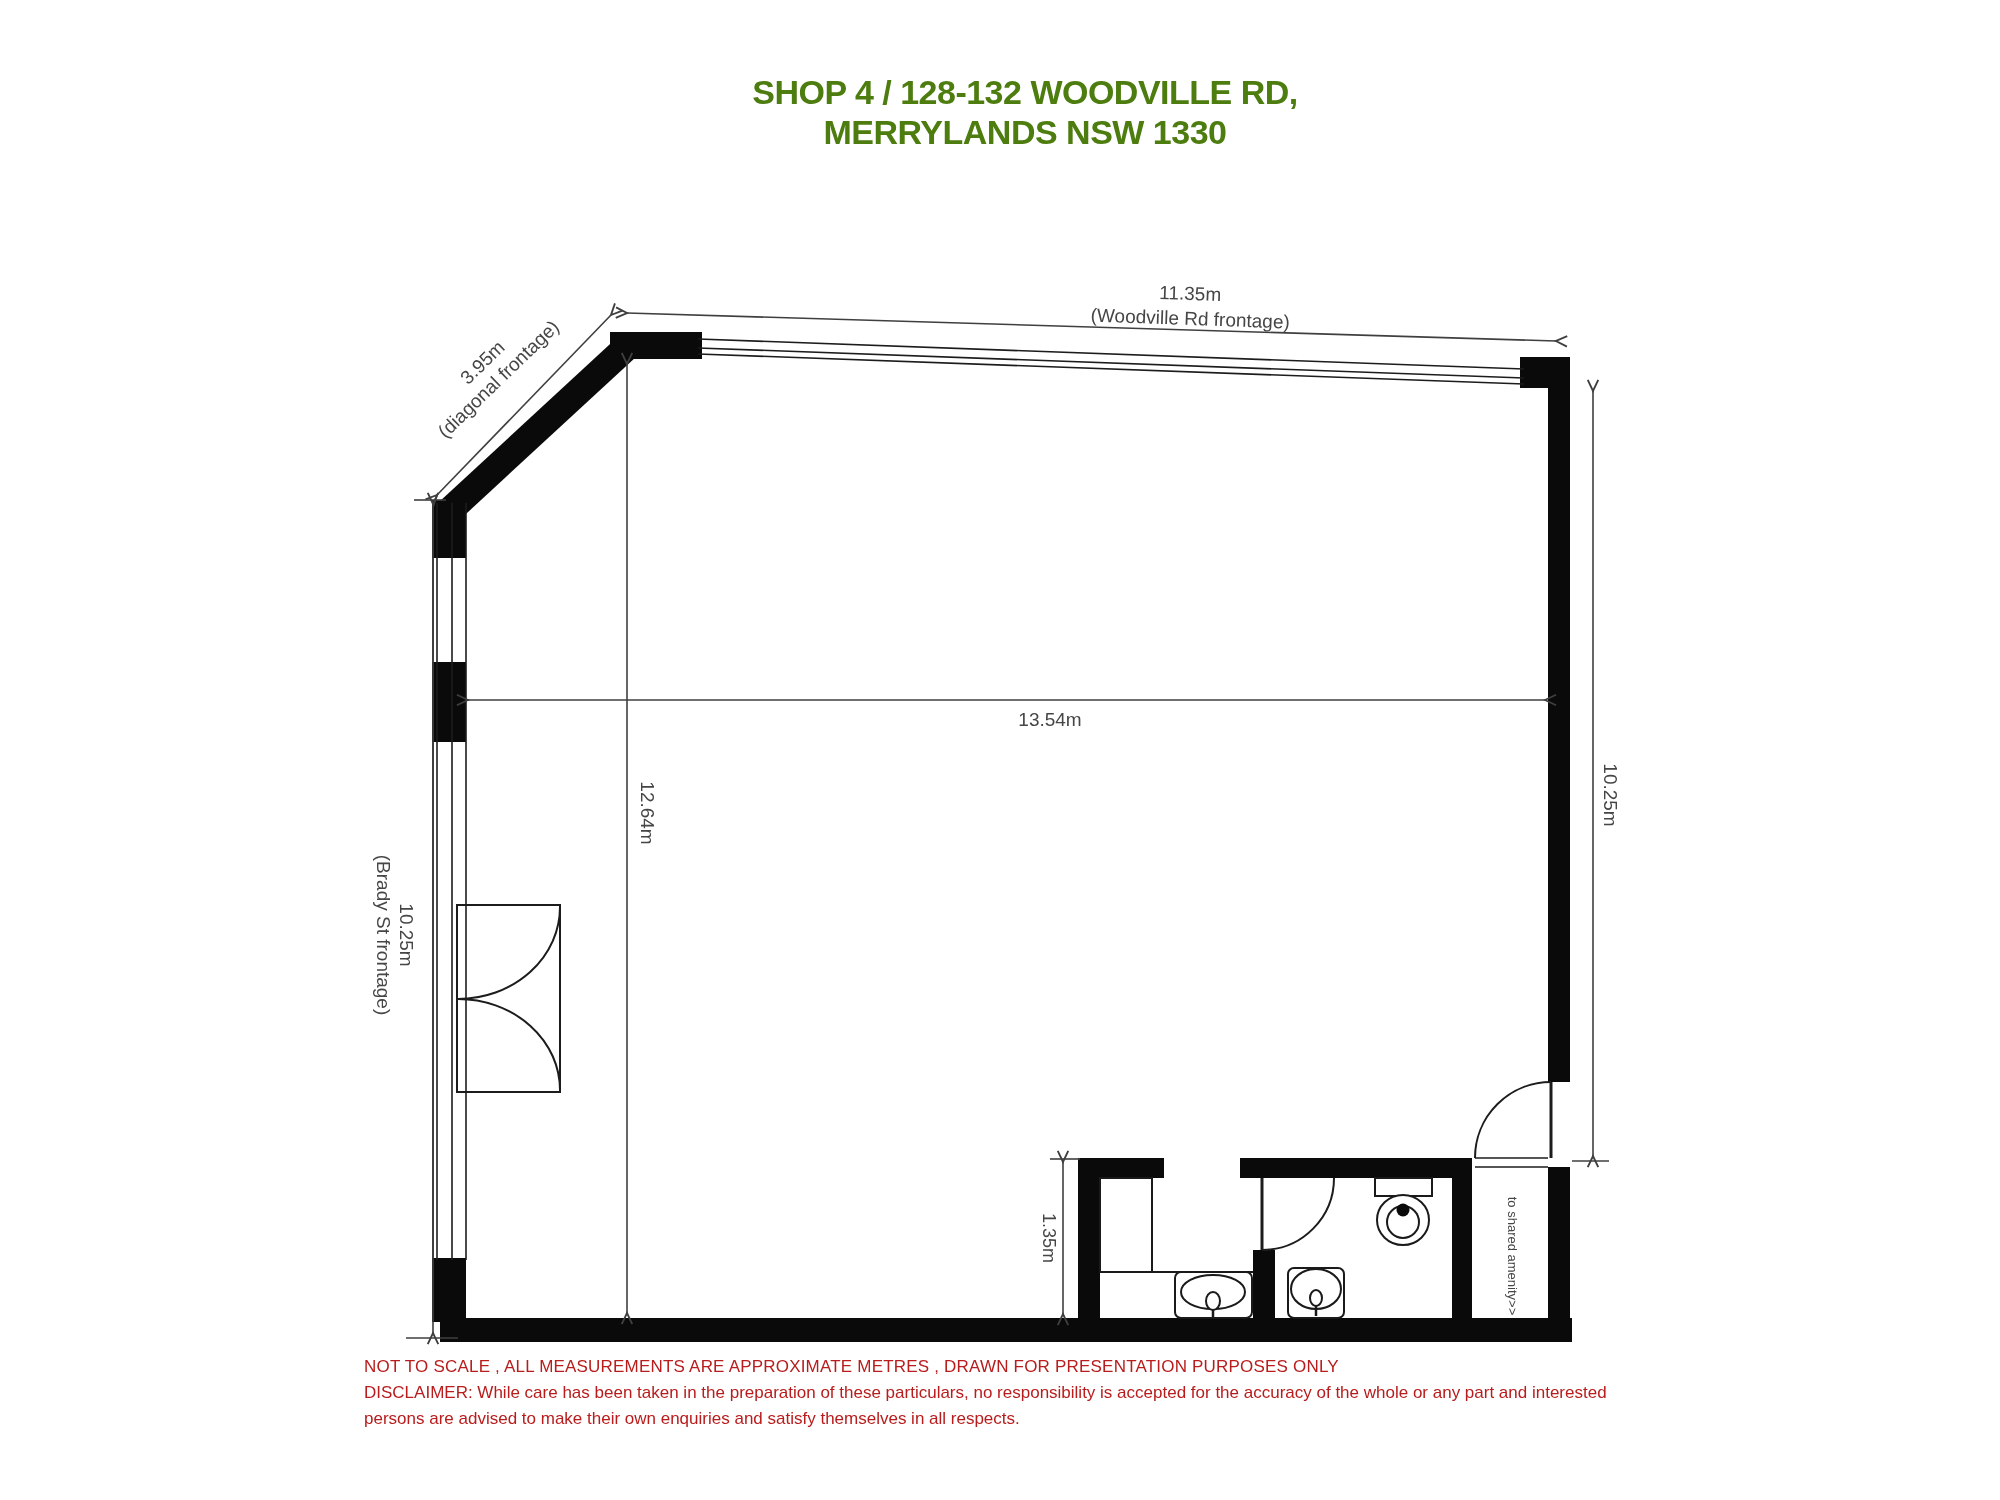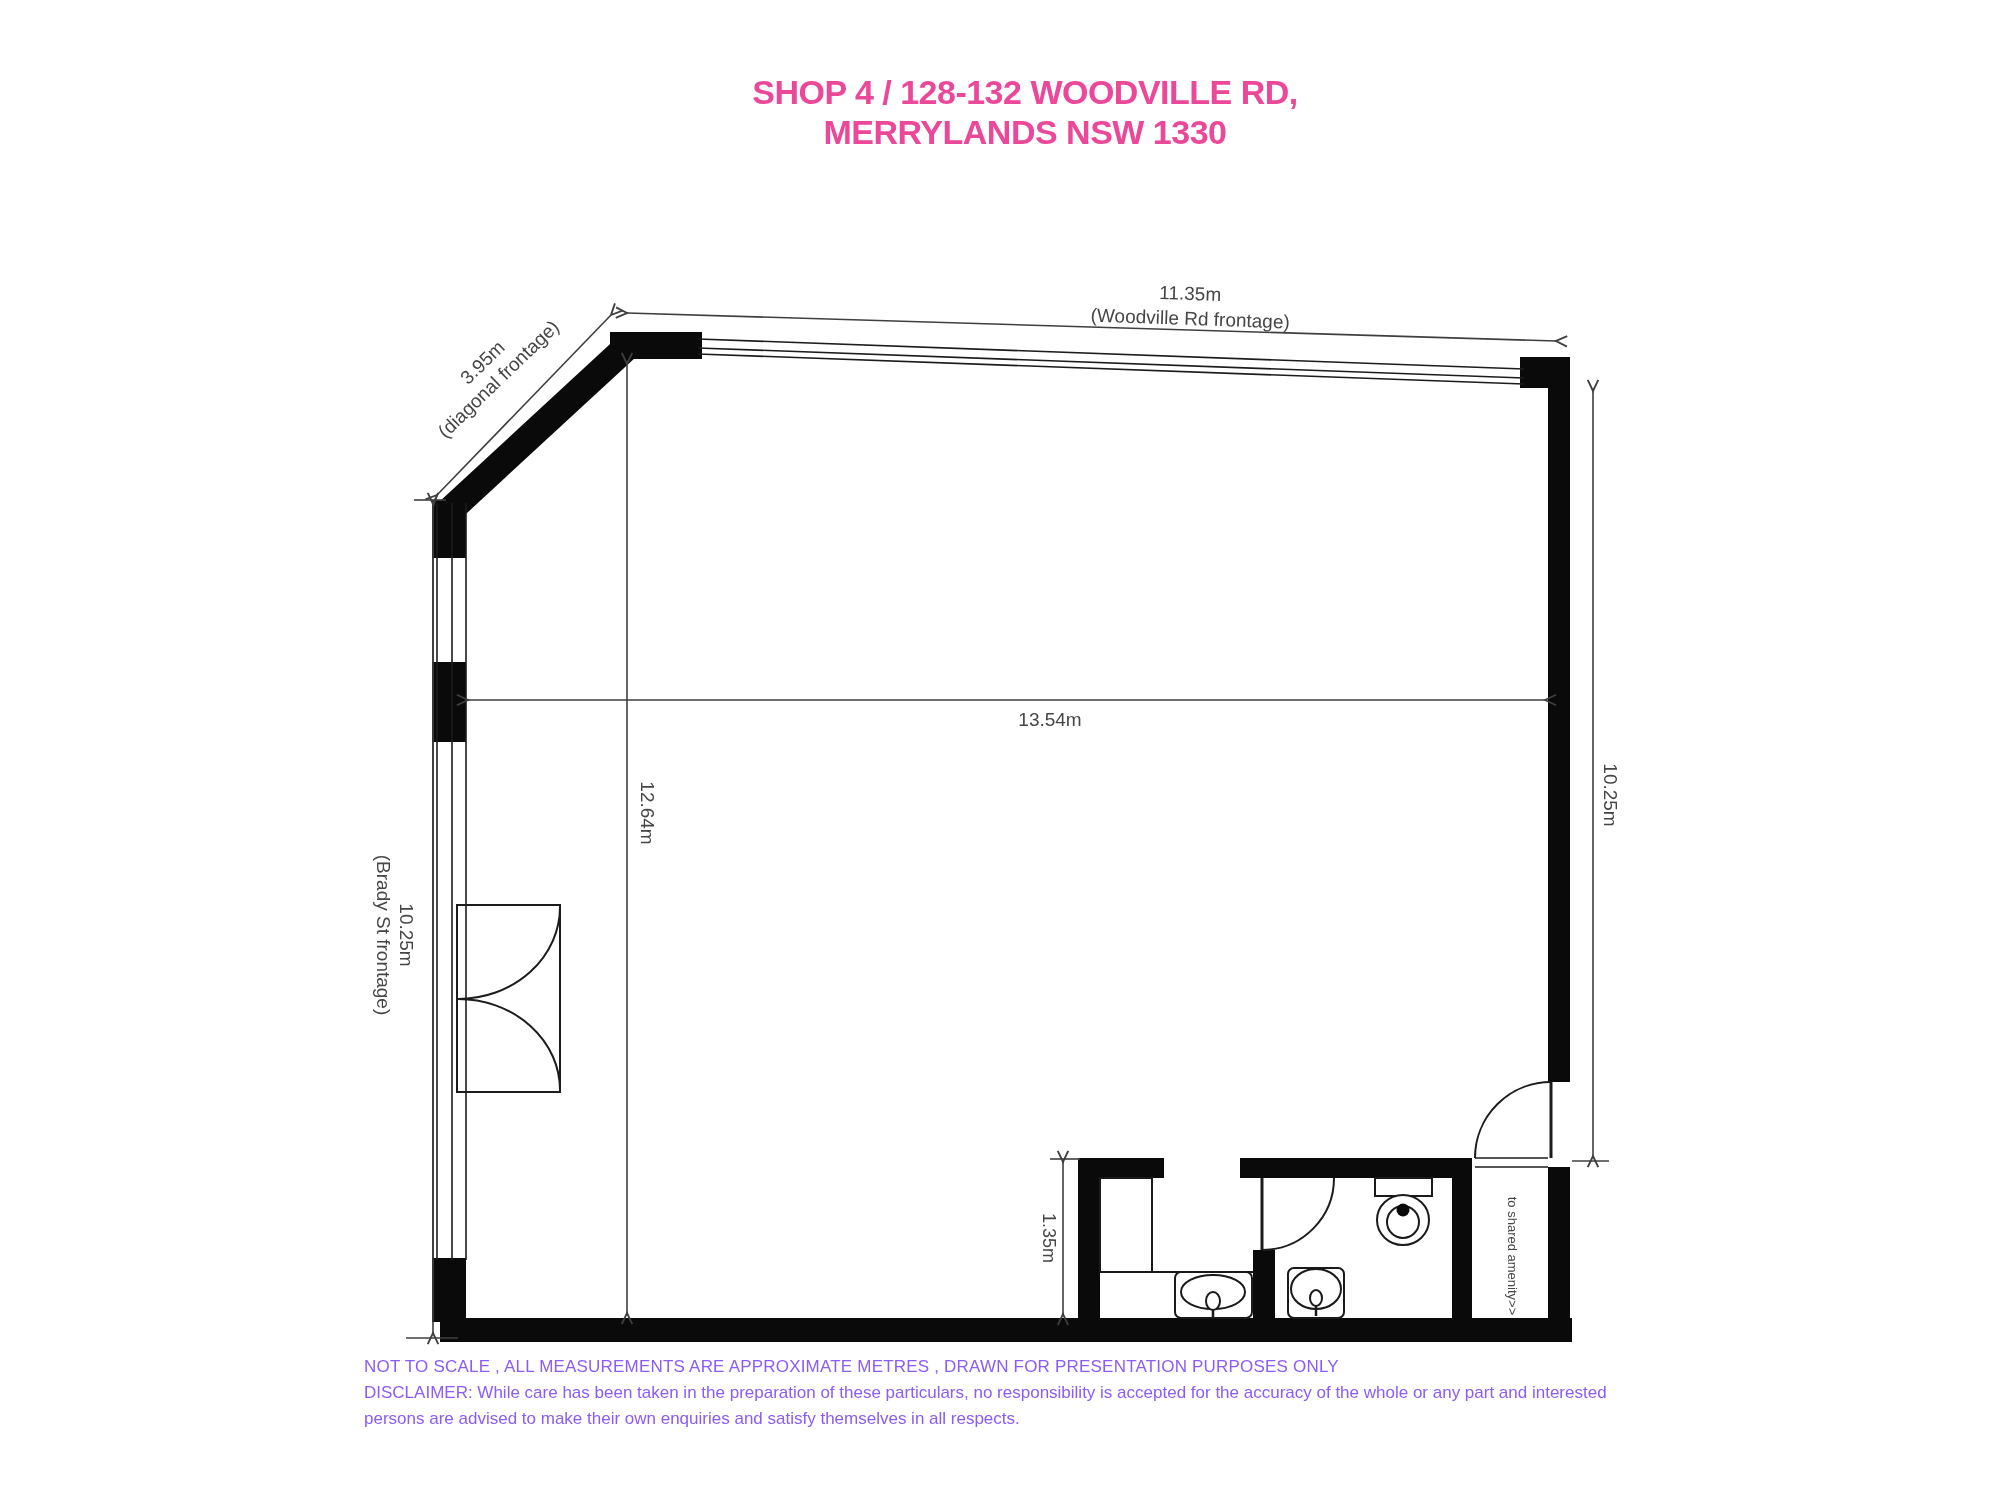--- a/index.html
+++ b/index.html
@@ -7,31 +7,31 @@
     position:relative;
     width:2000px;height:1500px;
     background:#ffffff;
     font-family:"Liberation Sans", sans-serif;
     overflow:hidden;
   }
   .title-block{
     position:absolute;
     left:50px;top:72px;width:1950px;
     text-align:center;
-    color:#ec4899;
+    color:#4d7c0f;
     font-weight:700;
     font-size:34px;
     line-height:40px;
     letter-spacing:-0.5px;
   }
   .plan-svg{position:absolute;left:0;top:0;}
   .footer-block{
     position:absolute;
     left:364px;top:1354px;width:1400px;
-    color:#8b5cf6;
+    color:#b91c1c;
     font-size:17px;
     line-height:26px;
   }
   .footer-block .caps{letter-spacing:0.2px;}
   svg text{
     font-family:"Liberation Sans", sans-serif;
     fill:#464646;
   }
 </style>
 </head>

